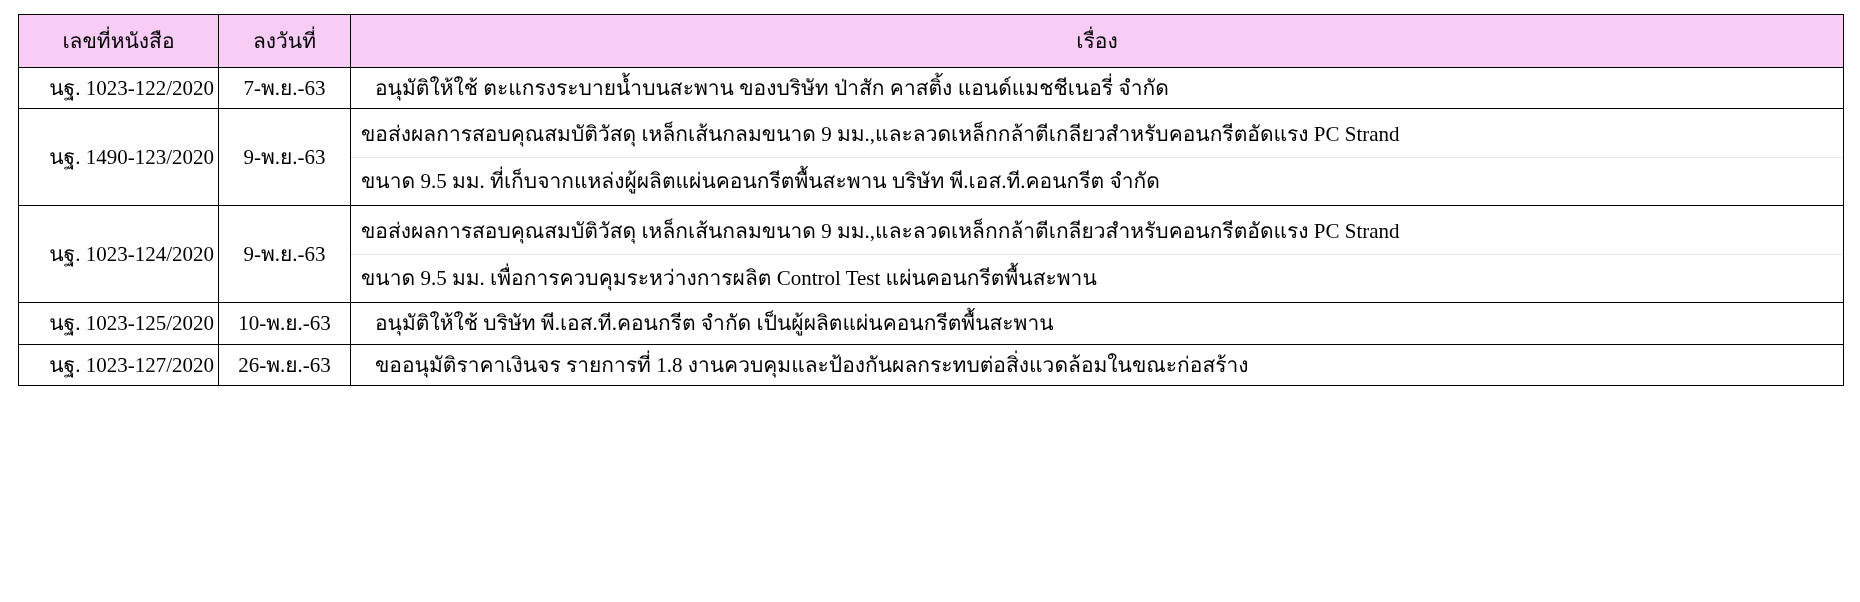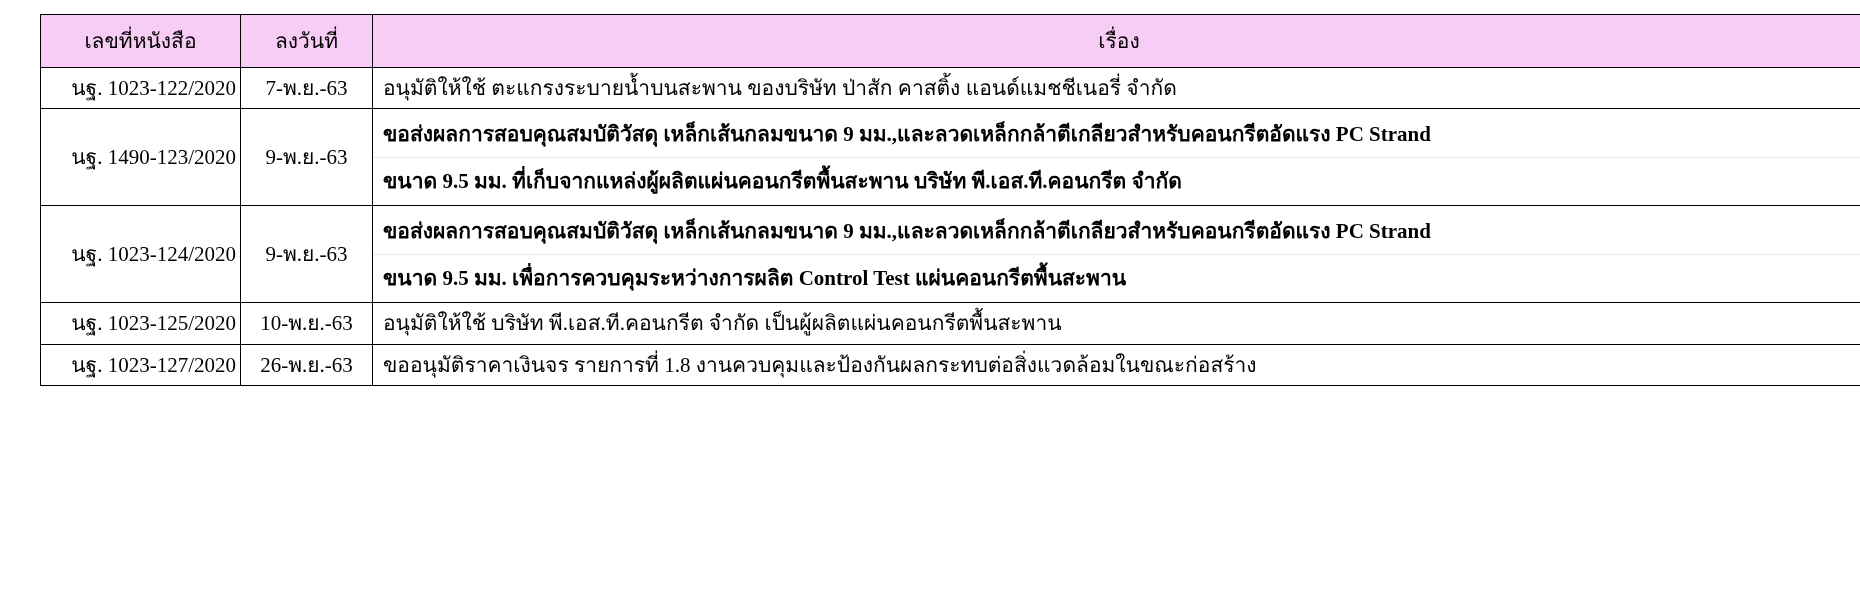--- a/index.html
+++ b/index.html
@@ -9,21 +9,20 @@
   }
   body {
     width: 1860px;
     height: 602px;
     font-family: "Liberation Serif", serif;
     color: #000000;
   }
   .sheet {
     padding: 14px 16px 0 18px;
     box-sizing: border-box;
-    margin-left: 22px;
   }
   table.doc-table {
     border-collapse: collapse;
     table-layout: fixed;
     width: 1826px;
     border: 1px solid #000;
   }
   table.doc-table col.c1 { width: 200px; }
   table.doc-table col.c2 { width: 132px; }
   table.doc-table col.c3 { width: auto; }
@@ -48,25 +47,24 @@
     padding: 6px 4px;
     white-space: nowrap;
   }
   td.date {
     text-align: center;
     padding: 6px 4px;
     white-space: nowrap;
   }
   td.subject {
     text-align: left;
-    padding: 6px 8px 6px 10px;
+    padding: 6px 8px 6px 24px;
   }
   td.subject.multiline {
     padding: 0;
-    font-weight: bold;
   }
   .line {
     padding: 9px 8px 9px 10px;
     border-bottom: 1px solid #e9e9e9;
   }
   .line.last {
     border-bottom: none;
   }
   tr.tall td.num,
   tr.tall td.date {

